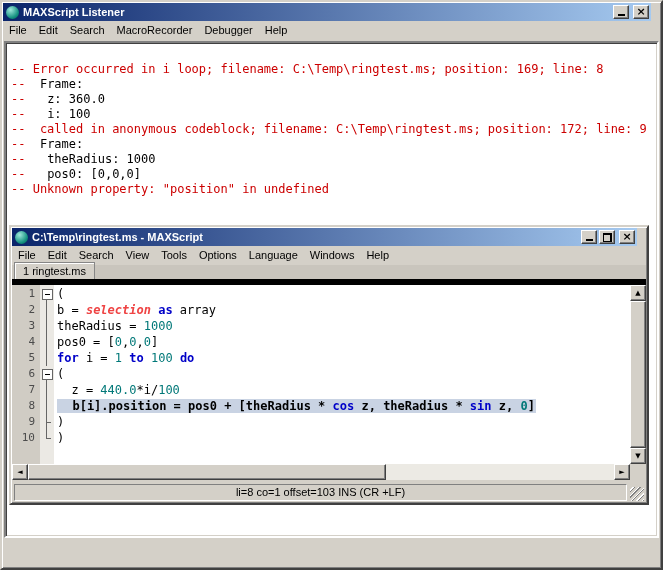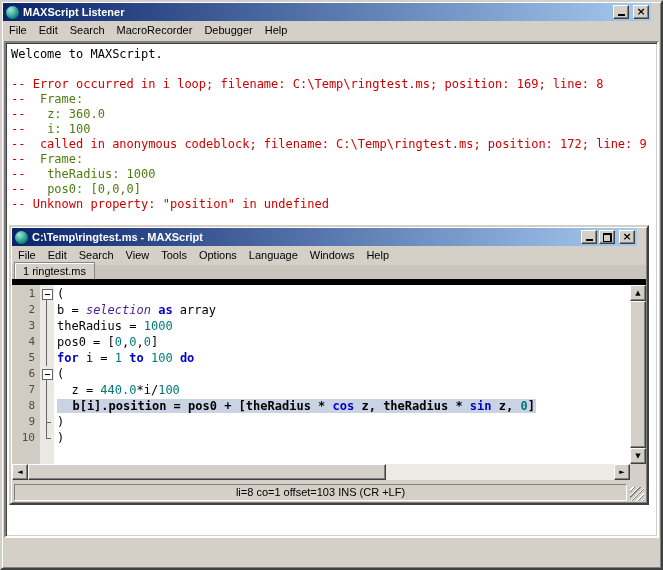--- a/index.html
+++ b/index.html
@@ -29,37 +29,37 @@
     border:1px solid #000;border-top-width:2px;background:#d4d0c8;}
   .menubar{position:absolute;left:1px;right:1px;height:18px;display:flex;align-items:flex-start;background:#d4d0c8;}
   .menubar.outer{top:20px;} .menubar.inner{top:20px;}
   .menu-item{padding:2px 6px;font-size:11px;color:#000;white-space:nowrap;}
   
   .listener-area{position:absolute;left:2px;right:2px;top:39px;height:497px;background:#fff;
     border:2px solid;border-color:#808080 #fff #fff #808080;
     box-shadow:inset 1px 1px 0 #404040,inset -1px -1px 0 #d4d0c8;overflow:hidden;}
   .listener-text{padding:4px 5px;font:12px/15px "DejaVu Sans Mono",monospace;}
   .ll{white-space:pre;height:15px;}
-  .c-black{color:#000;} .c-red{color:#cc0000;} .c-blue{color:#4d7c0f;}
+  .c-black{color:#000;} .c-red{color:#cc0000;} .c-blue{color:#000000;}
   
   .editor-window{position:absolute;left:7px;top:223px;width:640px;height:280px;background:#d4d0c8;}
   .tabstrip{position:absolute;left:1px;right:1px;top:38px;height:20px;background:#c9c5bd;
     display:flex;align-items:flex-end;padding-left:2px;border-bottom:6px solid #000000;}
   .tab{height:17px;padding:2px 8px 0;background:#d4d0c8;border:1px solid #868686;border-bottom:none;
     box-shadow:inset 1px 1px 0 #fff;font-size:11px;white-space:nowrap;}
   .editor-area{position:absolute;left:1px;right:1px;top:58px;bottom:23px;background:#fff;}
   .code{position:absolute;left:0;top:0;right:16px;bottom:16px;background:#fff;overflow:hidden;padding-top:1px;}
   .code::before{content:"";position:absolute;left:0;top:0;bottom:0;width:28px;background:#d0ccc4;}
   .code::after{content:"";position:absolute;left:28px;top:0;bottom:0;width:14px;background:#ebe9e4;}
   .crow{display:flex;height:16px;position:relative;z-index:1;}
   .lnum{width:28px;flex:none;text-align:right;padding-right:5px;font:11px/16px "DejaVu Sans Mono",monospace;color:#4c4c4c;}
   .fold{width:14px;flex:none;position:relative;}
   .ct{font:12px/16px "DejaVu Sans Mono",monospace;white-space:pre;padding-left:3px;color:#000;}
   .c-plain{color:#000;} .c-kw{color:#0000c8;font-weight:bold;} .c-num{color:#007878;}
-  .c-global{color:#4c1d95;font-style:italic;} .c-fn{color:#0000c8;}
+  .c-global{color:#ef4444;font-style:italic;font-weight:bold;} .c-fn{color:#0000c8;}
   .hl{background:#c9d3e3;padding:0 1px;font-weight:bold;}
   .fold-box::before{content:"";position:absolute;left:2px;top:3px;width:9px;height:9px;
     border:1px solid #666;background-color:#fff;background-image:linear-gradient(#000,#000);
     background-size:5px 1px;background-position:center;background-repeat:no-repeat;}
   .fold-box::after{content:"";position:absolute;left:6px;top:14px;bottom:0;width:1px;background:#666;}
   .fold-line::before{content:"";position:absolute;left:6px;top:0;bottom:0;width:1px;background:#666;}
   .fold-tee::before{content:"";position:absolute;left:6px;top:0;bottom:0;width:1px;background:#666;}
   .fold-tee::after{content:"";position:absolute;left:6px;top:8px;width:5px;height:1px;background:#666;}
   .fold-corner::before{content:"";position:absolute;left:6px;top:0;height:9px;width:1px;background:#666;}
   .fold-corner::after{content:"";position:absolute;left:6px;top:8px;width:5px;height:1px;background:#666;}
@@ -104,21 +104,20 @@
       <span class="menu-item">File</span>
       <span class="menu-item">Edit</span>
       <span class="menu-item">Search</span>
       <span class="menu-item">MacroRecorder</span>
       <span class="menu-item">Debugger</span>
       <span class="menu-item">Help</span>
     </div>
 
   <div class="listener-area">
     <div class="listener-text">
-        <div class="ll"><span class="c-black">Welcome to MAXScript.</span></div>
         <div class="ll">&nbsp;</div>
         <div class="ll"><span class="c-red">-- Error occurred in i loop; filename: C:\Temp\ringtest.ms; position: 169; line: 8</span></div>
         <div class="ll"><span class="c-red">--  </span><span class="c-blue">Frame:</span></div>
         <div class="ll"><span class="c-red">--   </span><span class="c-blue">z: 360.0</span></div>
         <div class="ll"><span class="c-red">--   </span><span class="c-blue">i: 100</span></div>
         <div class="ll"><span class="c-red">--  called in anonymous codeblock; filename: C:\Temp\ringtest.ms; position: 172; line: 9</span></div>
         <div class="ll"><span class="c-red">--  </span><span class="c-blue">Frame:</span></div>
         <div class="ll"><span class="c-red">--   </span><span class="c-blue">theRadius: 1000</span></div>
         <div class="ll"><span class="c-red">--   </span><span class="c-blue">pos0: [0,0,0]</span></div>
         <div class="ll"><span class="c-red">-- Unknown property: "position" in undefined</span></div>

